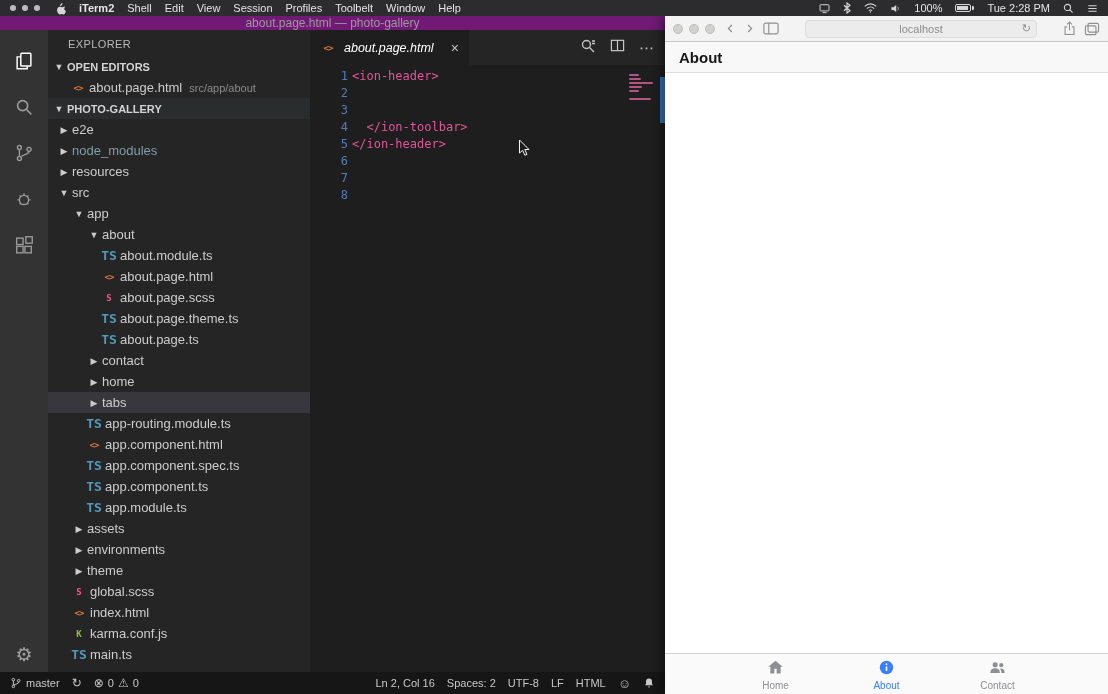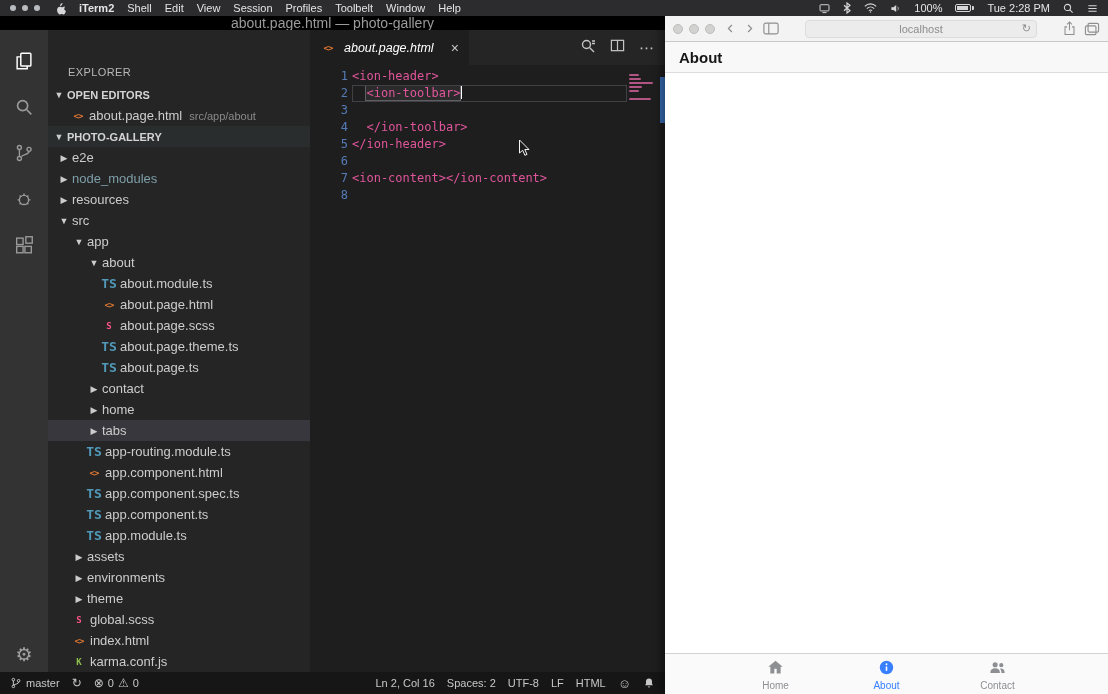--- a/index.html
+++ b/index.html
@@ -15,30 +15,30 @@
   .mb-dot { width:6px; height:6px; border-radius:50%; background:#b9bcc0; }
   .mb-item { cursor:default; }
   .mb-item.bold { font-weight:bold; }
   .mb-ico { display:inline-flex; color:#d6d6d8; }
   .battery-body { width:16px; height:8px; border:1px solid #d6d6d8; border-radius:2px; position:relative; display:inline-block; }
   .battery-body::after { content:""; position:absolute; left:1px; top:1px; bottom:1px; right:2px; background:#d6d6d8; }
   .battery-nub { width:2px; height:4px; background:#d6d6d8; display:inline-block; margin-left:1px; border-radius:0 1px 1px 0; }
 
   
   .vscode { position:absolute; top:16px; left:0; width:665px; bottom:0; display:flex; flex-direction:column; background:#1e1e1e; }
-  .vs-titlebar { height:14px; background:#000000; color:#9b9b9b; font-size:14px; line-height:14px; text-align:center; }
+  .vs-titlebar { height:14px; background:#701a75; color:#9b9b9b; font-size:12px; line-height:14px; text-align:center; }
   .vs-body { flex:1; display:flex; min-height:0; }
 
   .activitybar { width:48px; background:#333333; display:flex; flex-direction:column; align-items:center; padding-top:8px; }
   .act { width:48px; height:46px; display:flex; align-items:center; justify-content:center; color:#9a9a9a; }
   .act.active { color:#ffffff; }
   .act-gear { margin-top:auto; margin-bottom:8px; font-size:19px; color:#a0a0a0; line-height:1; }
 
   .sidebar { width:262px; background:#252526; color:#cccccc; overflow:hidden; flex:none; }
-  .explorer-title { padding:8px 0 6px 20px; font-size:11px; letter-spacing:.4px; color:#b8b8b8;margin-top:28px; }
+  .explorer-title { padding:8px 0 6px 20px; font-size:11px; letter-spacing:.4px; color:#b8b8b8; }
   .section-header { height:21px; display:flex; align-items:center; font-size:11px; font-weight:bold; color:#d4d4d4; padding-left:3px; }
   .section-header.project { background:#2a2d2e; }
   .chev { width:16px; text-align:center; font-size:9px; color:#cccccc; flex:none; }
   .oe-row { height:21px; display:flex; align-items:center; padding-left:22px; font-size:13px; }
   .oe-path { font-size:11px; color:#8a8a8a; margin-left:7px; }
   .t-row { height:21px; display:flex; align-items:center; font-size:13px; white-space:nowrap; }
   .t-row.selected { background:#37373d; }
   .arrow { width:16px; flex:none; text-align:center; font-size:9px; color:#cccccc; }
   .t-label.muted { color:#7e9ea8; }
   .ficon { width:16px; height:15px; flex:none; display:inline-flex; align-items:center; justify-content:center;
@@ -359,40 +359,38 @@
           </div>
         </div>
         <div class="code-area">
           <div id="code">
               <div class="code-line">
                 <span class="ln">1</span>
                 <span class="code-text"><span class="tag">&lt;ion-header&gt;</span></span>
               </div>
               <div class="code-line current">
                 <span class="ln">2</span>
-                <span class="code-text"><span class="pl">  </span><span class="tag hl">&lt;ion-toolbar&gt;</span><span class="caret"></span></span>
               </div>
               <div class="code-line">
                 <span class="ln">3</span>
               </div>
               <div class="code-line">
                 <span class="ln">4</span>
                 <span class="code-text"><span class="pl">  </span><span class="tag">&lt;/ion-toolbar&gt;</span></span>
               </div>
               <div class="code-line">
                 <span class="ln">5</span>
                 <span class="code-text"><span class="tag">&lt;/ion-header&gt;</span></span>
               </div>
               <div class="code-line">
                 <span class="ln">6</span>
                 <span class="code-text"></span>
               </div>
               <div class="code-line">
                 <span class="ln">7</span>
-                <span class="code-text"><span class="tag">&lt;ion-content&gt;</span><span class="tag">&lt;/ion-content&gt;</span></span>
               </div>
               <div class="code-line">
                 <span class="ln">8</span>
                 <span class="code-text"></span>
               </div>
             </div>
           <div class="minimap" id="minimap">
               <div class="mm-line" style="width: 9.6px;"></div>
               <div class="mm-line" style="width: 12px;"></div>
               <div class="mm-line" style="width: 24px;"></div>

